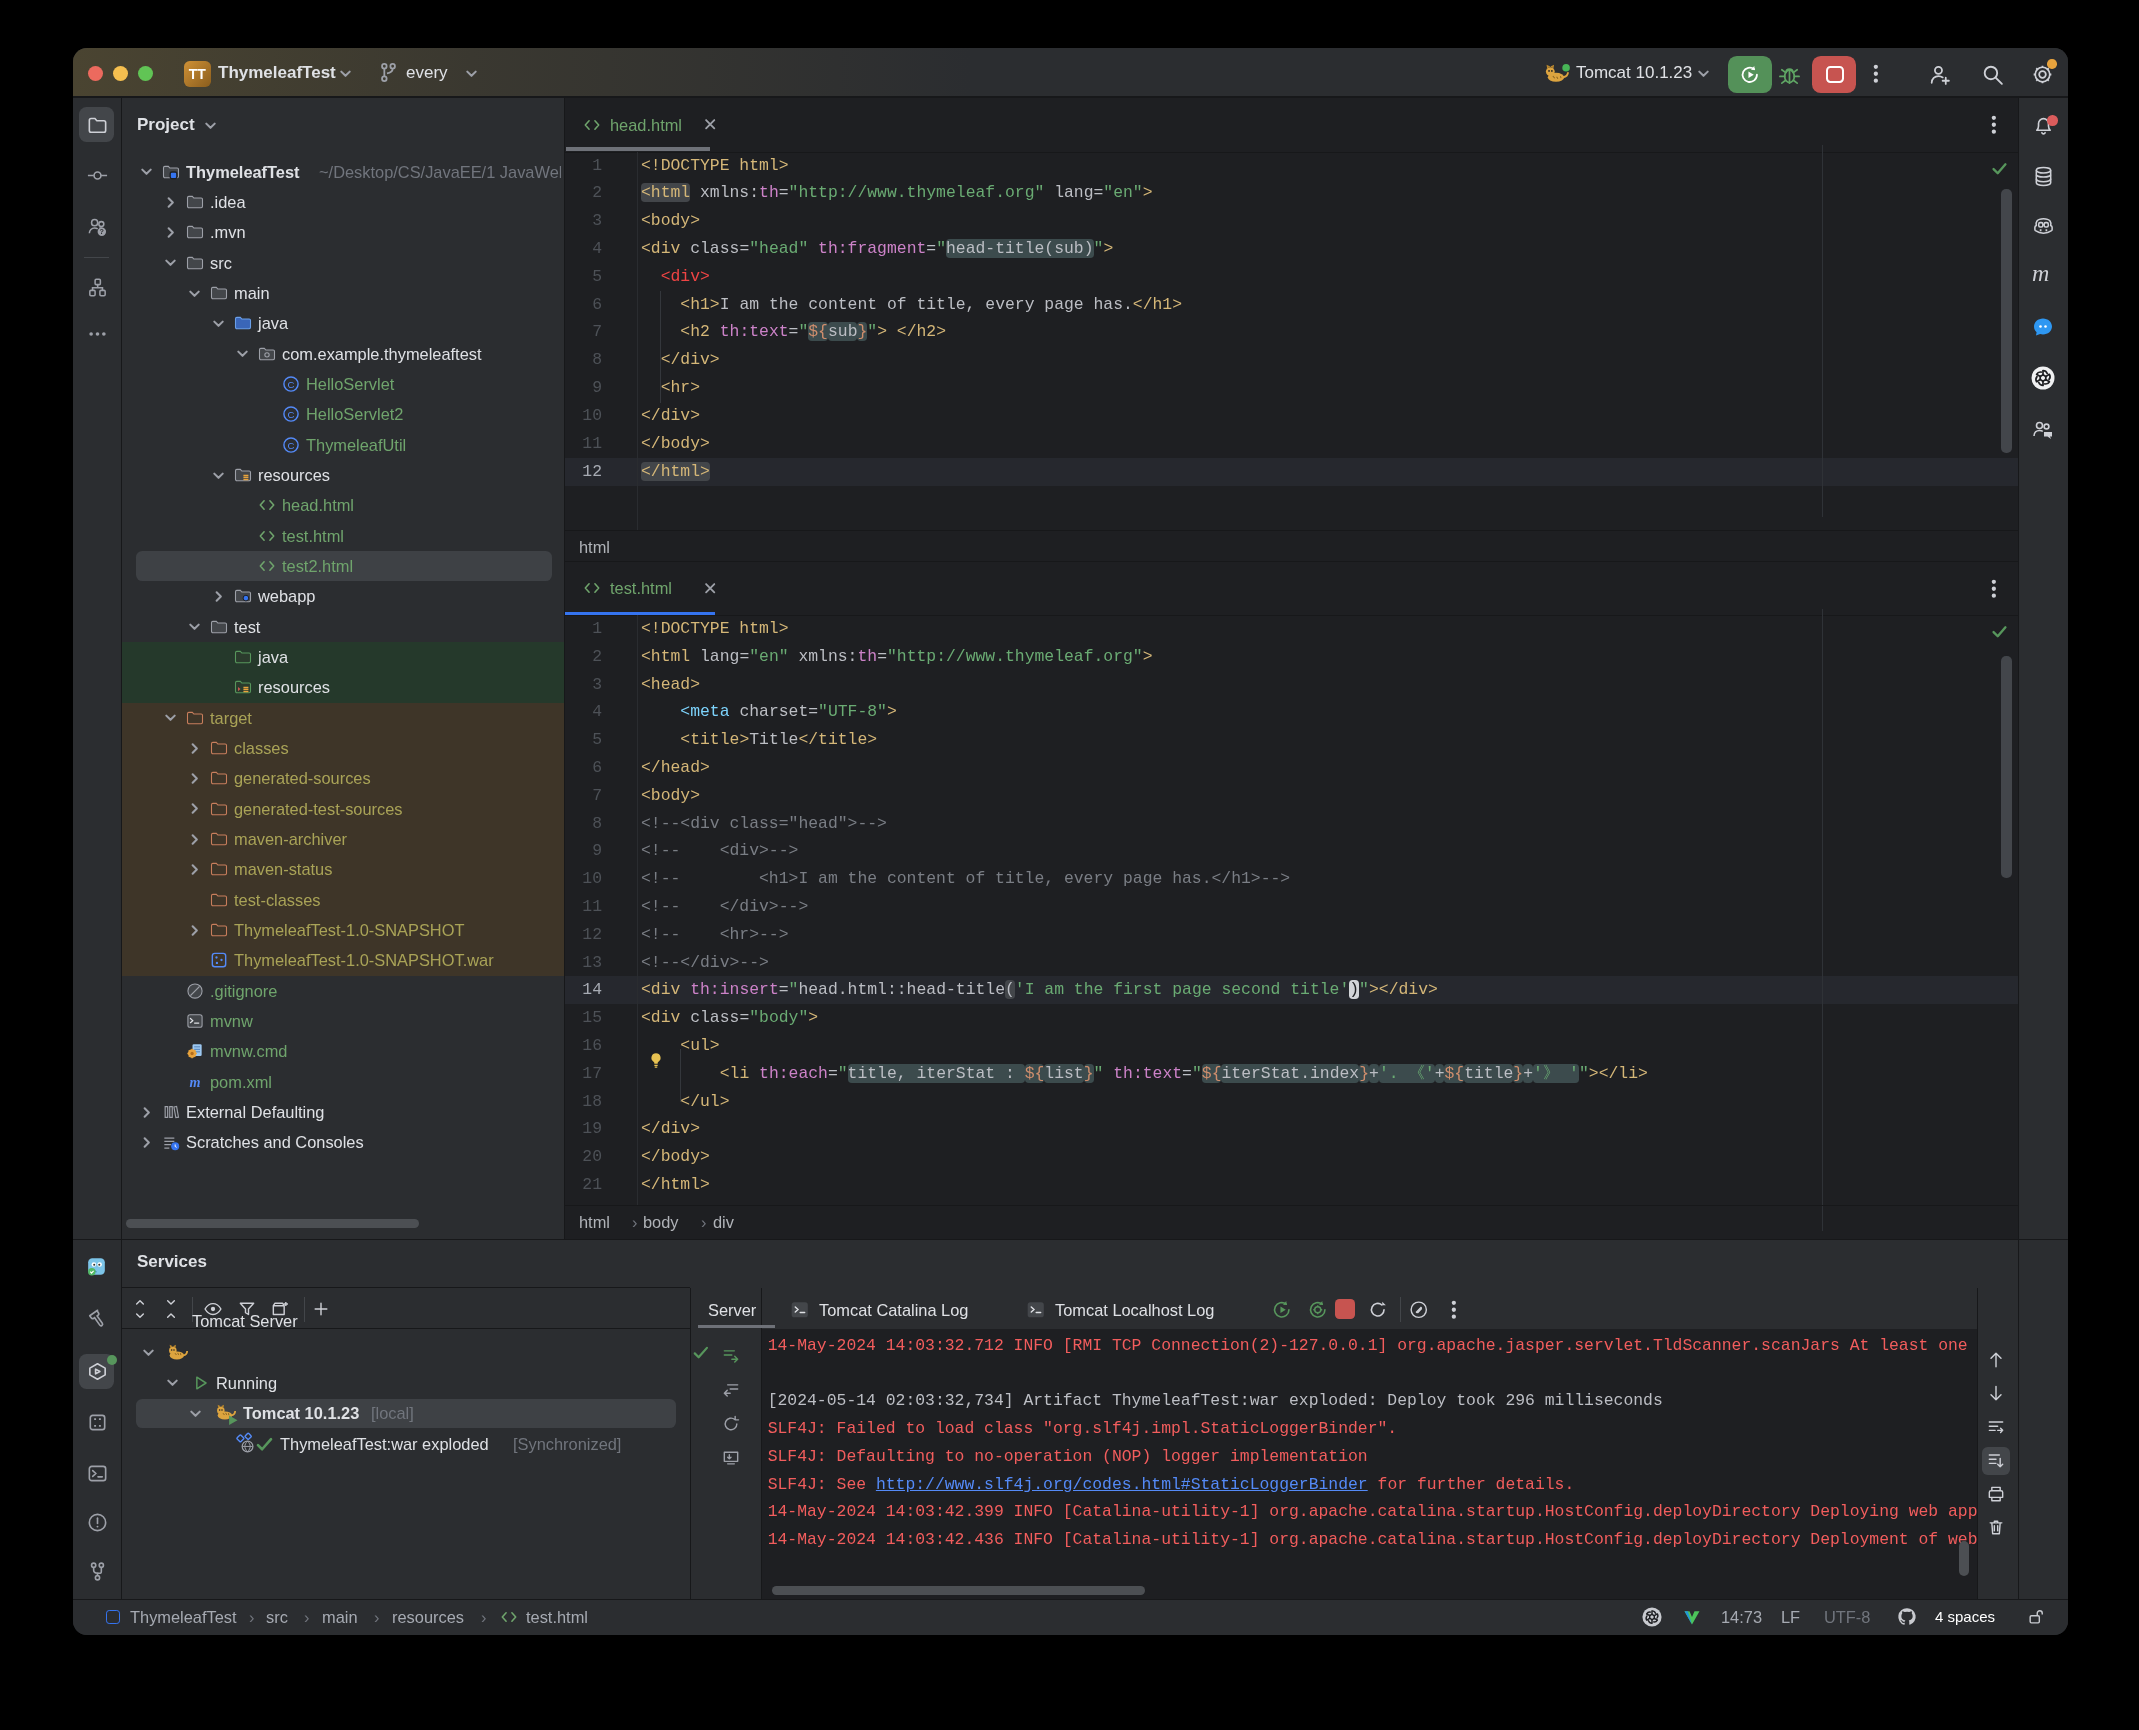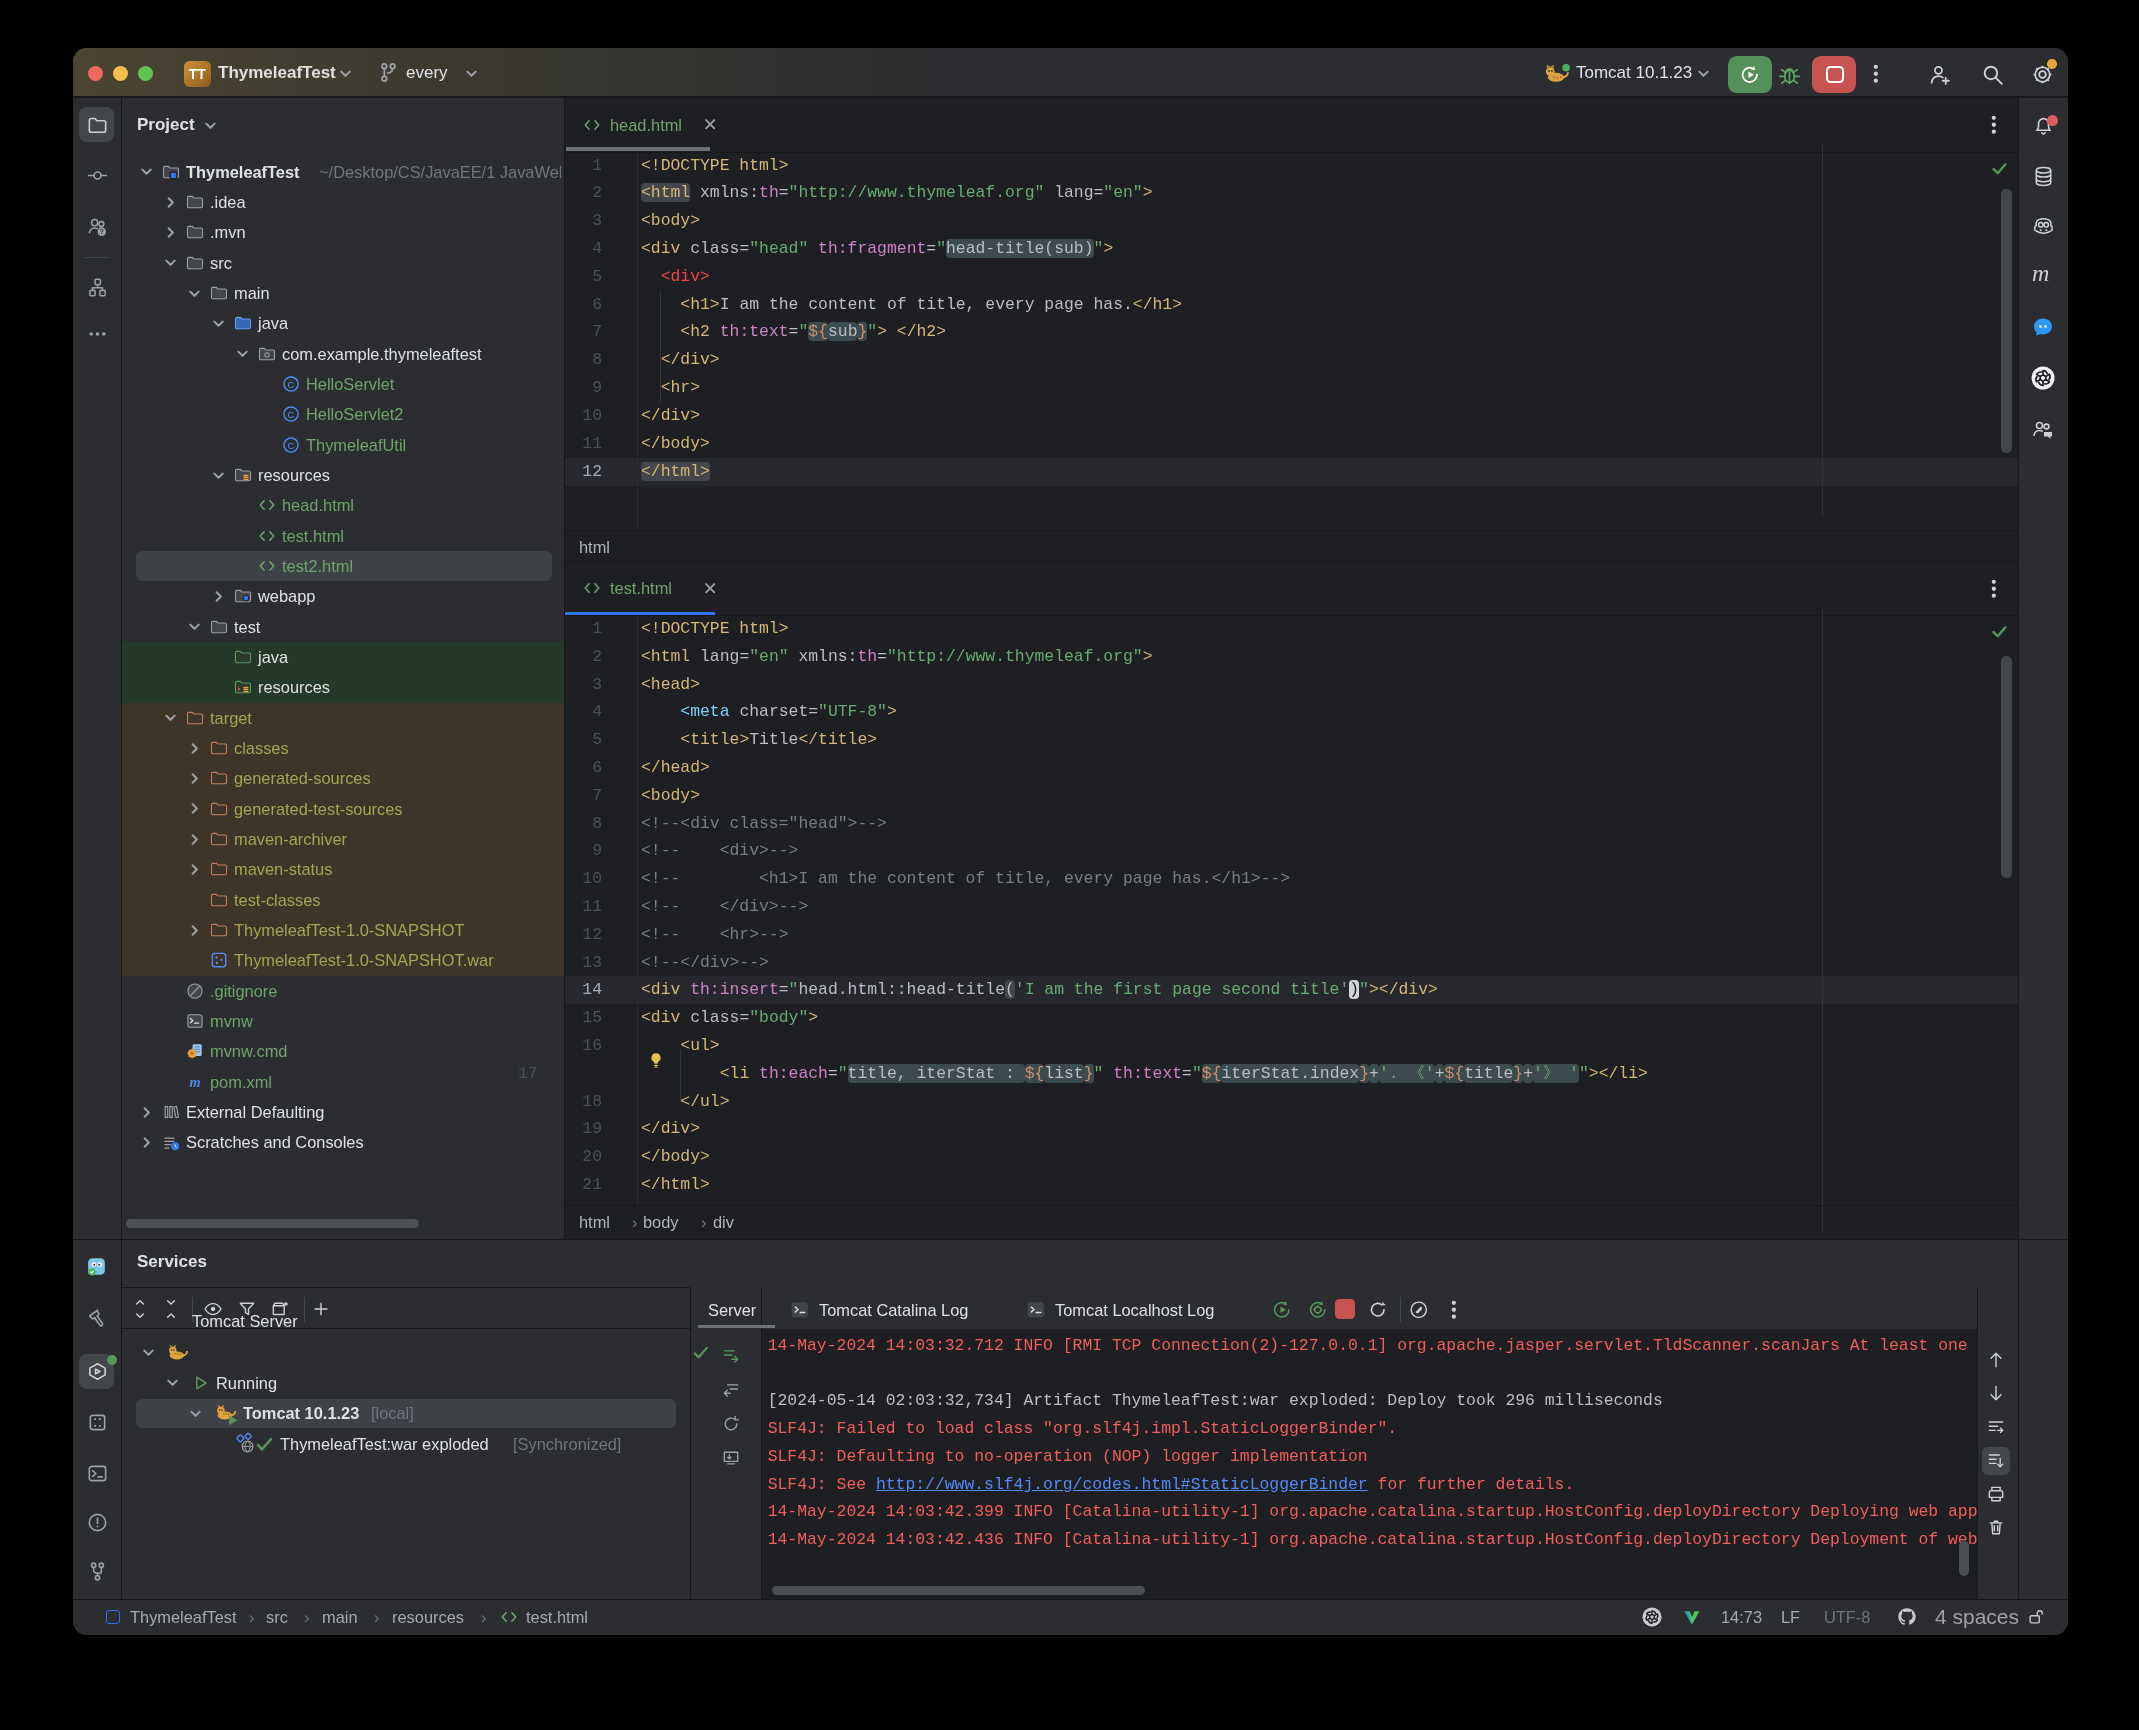--- a/index.html
+++ b/index.html
@@ -491,21 +491,21 @@
 <div class="cl" style="left:445px;top:734px;width:84px;text-align:right;color:#4d5157">7</div>
 <div class="cl" style="left:445px;top:762px;width:84px;text-align:right;color:#4d5157">8</div>
 <div class="cl" style="left:445px;top:789px;width:84px;text-align:right;color:#4d5157">9</div>
 <div class="cl" style="left:445px;top:817px;width:84px;text-align:right;color:#4d5157">10</div>
 <div class="cl" style="left:445px;top:845px;width:84px;text-align:right;color:#4d5157">11</div>
 <div class="cl" style="left:445px;top:873px;width:84px;text-align:right;color:#4d5157">12</div>
 <div class="cl" style="left:445px;top:901px;width:84px;text-align:right;color:#4d5157">13</div>
 <div class="cl" style="left:445px;top:928px;width:84px;text-align:right;color:#a7abb3">14</div>
 <div class="cl" style="left:445px;top:956px;width:84px;text-align:right;color:#4d5157">15</div>
 <div class="cl" style="left:445px;top:984px;width:84px;text-align:right;color:#4d5157">16</div>
-<div class="cl" style="left:445px;top:1012px;width:84px;text-align:left;color:#4d5157">17</div>
+<div class="cl" style="left:445px;top:1012px;width:84px;text-align:right;color:#4d5157">17</div>
 <div class="cl" style="left:445px;top:1040px;width:84px;text-align:right;color:#4d5157">18</div>
 <div class="cl" style="left:445px;top:1067px;width:84px;text-align:right;color:#4d5157">19</div>
 <div class="cl" style="left:445px;top:1095px;width:84px;text-align:right;color:#4d5157">20</div>
 <div class="cl" style="left:445px;top:1123px;width:84px;text-align:right;color:#4d5157">21</div>
 <div class="cl" style="left:568px;top:567px"><span style="color:#d5b778">&lt;!DOCTYPE html&gt;</span></div>
 <div class="cl" style="left:568px;top:595px"><span style="color:#d5b778">&lt;html</span><span style="color:#bcbec4"> lang</span><span style="color:#bcbec4">=</span><span style="color:#6aab73">"en"</span><span style="color:#bcbec4"> xmlns:</span><span style="color:#cc82c8">th</span><span style="color:#bcbec4">=</span><span style="color:#6aab73">"http://www.thymeleaf.org"</span><span style="color:#d5b778">&gt;</span></div>
 <div class="cl" style="left:568px;top:623px"><span style="color:#d5b778">&lt;head&gt;</span></div>
 <div class="cl" style="left:568px;top:650px"><span style="color:#bcbec4">    </span><span style="color:#7dd3fc">&lt;meta</span><span style="color:#bcbec4"> charset</span><span style="color:#bcbec4">=</span><span style="color:#6aab73">"UTF-8"</span><span style="color:#d5b778">&gt;</span></div>
 <div class="cl" style="left:568px;top:678px"><span style="color:#bcbec4">    </span><span style="color:#d5b778">&lt;title&gt;</span><span style="color:#bcbec4">Title</span><span style="color:#d5b778">&lt;/title&gt;</span></div>
 <div class="cl" style="left:568px;top:706px"><span style="color:#d5b778">&lt;/head&gt;</span></div>
@@ -784,21 +784,21 @@
 <svg class="a" style="left:1609px;top:1559px" width="20" height="20" viewBox="0 0 24 24">
 <path d="M3 5h6l3 7 3-7h6l-9 16z" fill="#4cc45a"></path>
       <path d="M12 21 3 5h4z" fill="#2196d8"></path>
     </svg>
 <div class="a" style="left:1648px;top:1555px;font-size:16.4px;color:#a6aab2;line-height:28px;white-space:nowrap">14:73</div>
 <div class="a" style="left:1708px;top:1555px;font-size:16.4px;color:#a6aab2;line-height:28px;white-space:nowrap">LF</div>
 <div class="a" style="left:1751px;top:1555px;font-size:16.4px;color:#71757d;line-height:28px;white-space:nowrap">UTF-8</div>
 <svg class="a" style="left:1823px;top:1558px" width="21.5" height="21.5" viewBox="0 0 24 24">
 <path d="M12 2.5A9.5 9.5 0 0 0 9 21c.5.1.7-.2.7-.5v-1.7c-2.7.6-3.3-1.3-3.3-1.3-.4-1.1-1-1.4-1-1.4-.9-.6.1-.6.1-.6 1 .1 1.5 1 1.5 1 .9 1.5 2.3 1.1 2.9.8.1-.6.3-1.1.6-1.3-2.2-.3-4.5-1.1-4.5-4.9 0-1.1.4-2 1-2.7-.1-.2-.4-1.2.1-2.6 0 0 .8-.3 2.7 1a9.4 9.4 0 0 1 5 0c1.9-1.3 2.7-1 2.7-1 .5 1.4.2 2.4.1 2.6.6.7 1 1.6 1 2.7 0 3.8-2.3 4.6-4.5 4.9.4.3.7.9.7 1.8v2.7c0 .3.2.6.7.5A9.5 9.5 0 0 0 12 2.5z" fill="#c8cacf"></path>
     </svg>
-<div class="a" style="left:1862px;top:1555px;font-size:21px;color:#a3a3a3;line-height:28px;white-space:nowrap">4 spaces</div>
+<div class="a" style="left:1862px;top:1555px;font-size:15px;color:#ffffff;line-height:28px;white-space:nowrap">4 spaces</div>
 <svg class="a" style="left:1953px;top:1559px" width="20" height="20" viewBox="0 0 24 24">
 <g stroke="#c8cacf" stroke-width="1.7" fill="none">
         <rect x="5" y="10.5" width="11" height="8.5" rx="1.5"></rect>
         <path d="M13.5 10.5V7.5a3 3 0 0 1 6 0V9"></path>
       </g>
     </svg>
 <svg class="a" style="left:1959px;top:66px" width="23" height="23" viewBox="0 0 24 24">
 <g stroke="#ced0d6" stroke-width="1.7" fill="none" stroke-linecap="round" stroke-linejoin="round">
 <path d="M5 17h14c-1.2-1.2-1.8-2-1.8-4.5V10A5.2 5.2 0 0 0 12 4.8 5.2 5.2 0 0 0 6.8 10v2.5C6.8 15 6.2 15.8 5 17z"></path>
         <path d="M10.3 19.5a1.8 1.8 0 0 0 3.4 0"></path>

